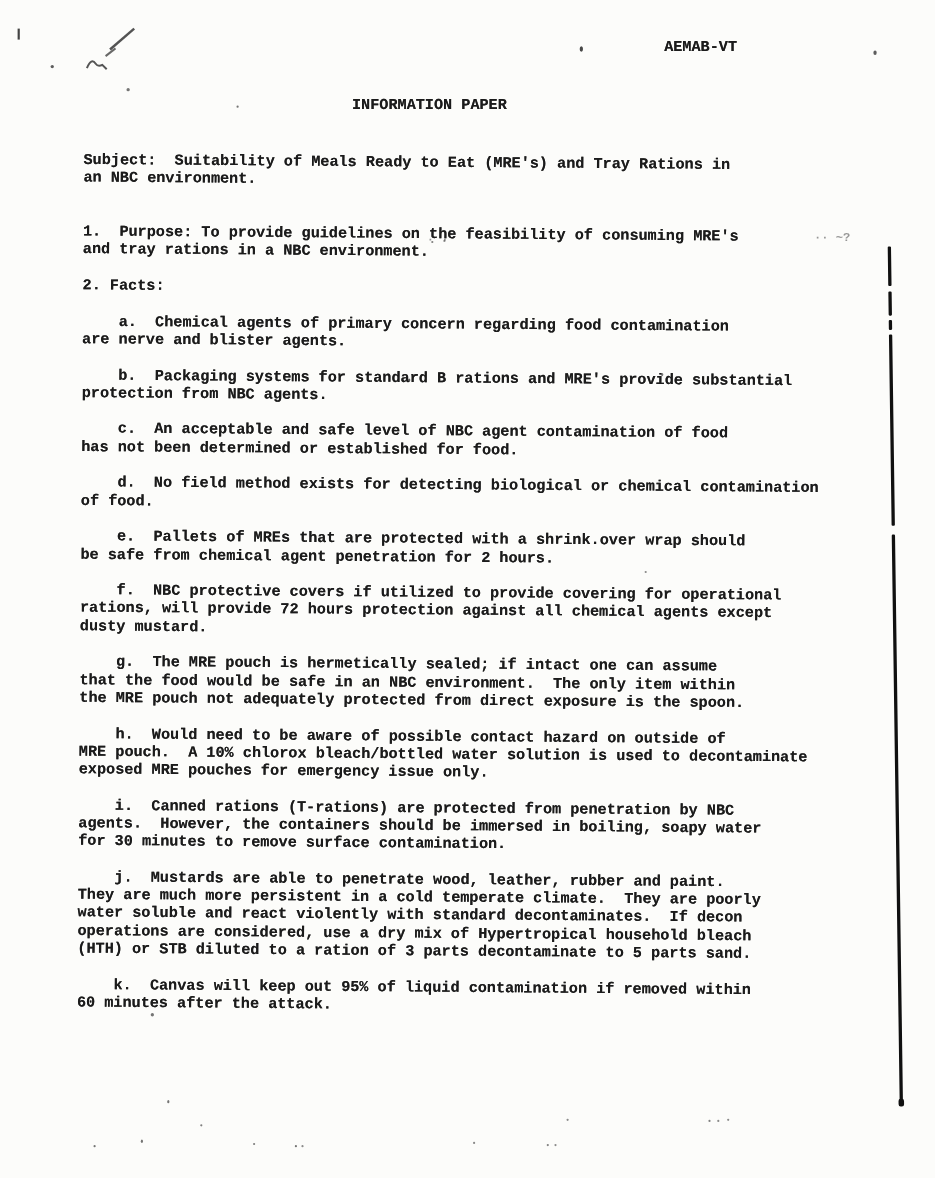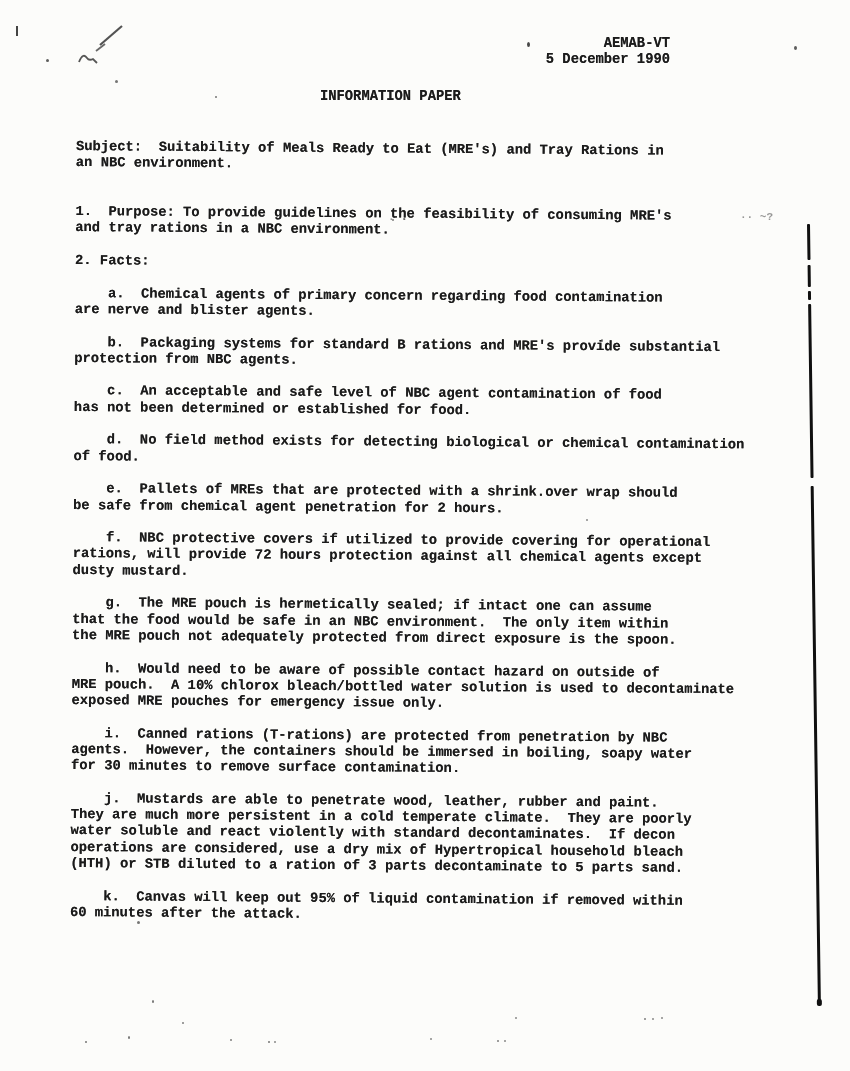--- a/index.html
+++ b/index.html
@@ -27,21 +27,20 @@
   .hand-mark-svg{position:absolute;left:0;top:14px;}
   .faint-note{position:absolute;font-size:11px;font-weight:bold;color:#333;opacity:.5;white-space:pre;}
 </style>
 </head>
 <body>
 
 <div class="page">
 
   <div class="header-block">
     <div class="line">AEMAB-VT</div>
-    <div class="line">5 December 1990</div>
   </div>
 
   <div class="paper-title line">INFORMATION PAPER</div>
 
   <div class="doc">
     <div class="para subject">
       <div class="line">Subject:  Suitability of Meals Ready to Eat (MRE's) and Tray Rations in</div>
       <div class="line">an NBC environment.</div>
     </div>
     <div class="para">

